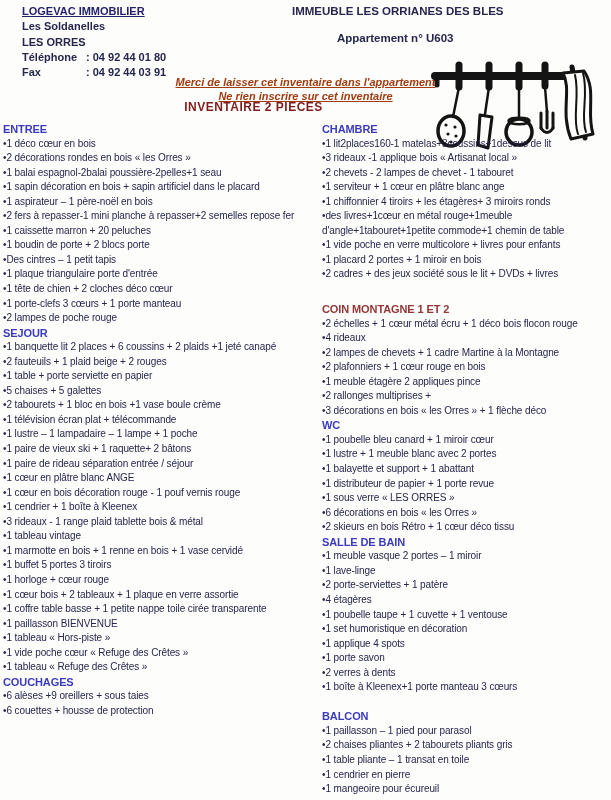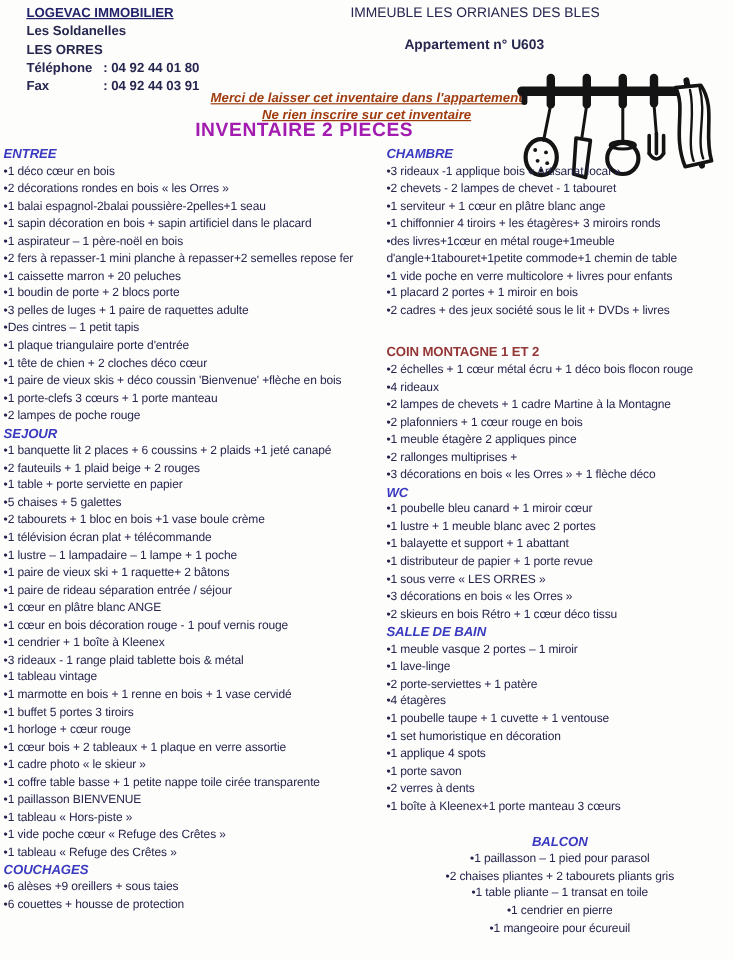--- a/index.html
+++ b/index.html
@@ -7,39 +7,39 @@
     position:relative;width:611px;height:800px;background:#fdfdfb;
     font-family:"Liberation Sans","DejaVu Sans",sans-serif;
     color:#26264f;overflow:hidden;
   }
   
   .agency{position:absolute;left:22px;top:4px;font-size:11px;line-height:15.3px;font-weight:bold;}
   .agency .name{text-decoration:underline;color:#22226b;}
   .contact-row{display:flex;align-items:center;}
   .contact-row .lbl{width:64px;display:inline-block;}
   
-  .building{position:absolute;left:292px;top:5px;font-size:11.5px;font-weight:normal;}
+  .building{position:absolute;left:292px;top:5px;font-size:11.5px;font-weight:bold;}
   .apartment{position:absolute;left:337px;top:32px;font-size:11.5px;font-weight:bold;}
   
   .notices{position:absolute;left:0;top:75px;width:611px;text-align:center;
     font-size:11px;line-height:14px;font-weight:bold;font-style:italic;color:#a03c10;}
   .notices .line{text-decoration:underline;}
   
   .doc-title{position:absolute;left:0;top:100px;width:507px;text-align:center;
-    font-size:16px;font-weight:bold;color:#a21caf;letter-spacing:.5px;}
+    font-size:12px;font-weight:bold;color:#7f1d1d;letter-spacing:.5px;}
   
   .utensils{position:absolute;left:425px;top:60px;width:180px;height:92px;pointer-events:none;}
   
   .col{position:absolute;top:122px;font-size:10px;line-height:14.55px;letter-spacing:-0.1px;}
   .col-left{left:3px;width:318px;}
   .col-right{left:322px;width:289px;}
   .sec-head{font-weight:bold;font-size:11px;}
-  .sec-head.blue{color:#3a3ac0;font-style:italic;}
+  .sec-head.blue{color:#3a3ac0;}
   .sec-head.maroon{color:#943636;margin-top:20px;}
-  .section.gap{margin-top:14.55px;text-align:center;}
+  .section.gap{margin-top:14.55px;}
   .item{color:#26264f;}
 </style>
 </head>
 <body>
 
 <div class="page">
 
   <div class="agency">
     <div class="name">LOGEVAC IMMOBILIER</div>
     <div>Les Soldanelles</div>
@@ -104,25 +104,23 @@
       <div class="section">
         <div class="sec-head blue">ENTREE</div>
         <div class="item">•1 déco cœur en bois</div>
         <div class="item">•2 décorations rondes en bois « les Orres »</div>
         <div class="item">•1 balai espagnol-2balai poussière-2pelles+1 seau</div>
         <div class="item">•1 sapin décoration en bois + sapin artificiel dans le placard</div>
         <div class="item">•1 aspirateur – 1 père-noël en bois</div>
         <div class="item">•2 fers à repasser-1 mini planche à repasser+2 semelles repose fer</div>
         <div class="item">•1 caissette marron + 20 peluches</div>
         <div class="item">•1 boudin de porte + 2 blocs porte</div>
-        <div class="item">•3 pelles de luges + 1 paire de raquettes adulte</div>
         <div class="item">•Des cintres – 1 petit tapis</div>
         <div class="item">•1 plaque triangulaire porte d'entrée</div>
         <div class="item">•1 tête de chien + 2 cloches déco cœur</div>
-        <div class="item">•1 paire de vieux skis + déco coussin 'Bienvenue' +flèche en bois</div>
         <div class="item">•1 porte-clefs 3 cœurs + 1 porte manteau</div>
         <div class="item">•2 lampes de poche rouge</div>
       </div>
       <div class="section">
         <div class="sec-head blue">SEJOUR</div>
         <div class="item">•1 banquette lit 2 places + 6 coussins + 2 plaids +1 jeté canapé</div>
         <div class="item">•2 fauteuils + 1 plaid beige + 2 rouges</div>
         <div class="item">•1 table + porte serviette en papier</div>
         <div class="item">•5 chaises + 5 galettes</div>
         <div class="item">•2 tabourets + 1 bloc en bois +1 vase boule crème</div>
@@ -132,36 +130,36 @@
         <div class="item">•1 paire de rideau séparation entrée / séjour</div>
         <div class="item">•1 cœur en plâtre blanc ANGE</div>
         <div class="item">•1 cœur en bois décoration rouge - 1 pouf vernis rouge</div>
         <div class="item">•1 cendrier + 1 boîte à Kleenex</div>
         <div class="item">•3 rideaux - 1 range plaid tablette bois &amp; métal</div>
         <div class="item">•1 tableau vintage</div>
         <div class="item">•1 marmotte en bois + 1 renne en bois + 1 vase cervidé</div>
         <div class="item">•1 buffet 5 portes 3 tiroirs</div>
         <div class="item">•1 horloge + cœur rouge</div>
         <div class="item">•1 cœur bois + 2 tableaux + 1 plaque en verre assortie</div>
-        <div class="item">•1 cadre photo « le skieur »</div>
         <div class="item">•1 coffre table basse + 1 petite nappe toile cirée transparente</div>
         <div class="item">•1 paillasson BIENVENUE</div>
         <div class="item">•1 tableau « Hors-piste »</div>
         <div class="item">•1 vide poche cœur « Refuge des Crêtes »</div>
         <div class="item">•1 tableau « Refuge des Crêtes »</div>
       </div>
       <div class="section">
         <div class="sec-head blue">COUCHAGES</div>
         <div class="item">•6 alèses +9 oreillers + sous taies</div>
         <div class="item">•6 couettes + housse de protection</div>
       </div>
     </div>
   <div class="col col-right">
       <div class="section">
         <div class="sec-head blue">CHAMBRE</div>
+        <div class="item">•1 lit2places160-1 matelas+3coussins+1dessus de lit</div>
         <div class="item">•3 rideaux -1 applique bois « Artisanat local »</div>
         <div class="item">•2 chevets - 2 lampes de chevet - 1 tabouret</div>
         <div class="item">•1 serviteur + 1 cœur en plâtre blanc ange</div>
         <div class="item">•1 chiffonnier 4 tiroirs + les étagères+ 3 miroirs ronds</div>
         <div class="item">•des livres+1cœur en métal rouge+1meuble d'angle+1tabouret+1petite commode+1 chemin de table</div>
         <div class="item">•1 vide poche en verre multicolore + livres pour enfants</div>
         <div class="item">•1 placard 2 portes + 1 miroir en bois</div>
         <div class="item">•2 cadres + des jeux société sous le lit + DVDs + livres</div>
       </div>
       <div class="section">
@@ -174,21 +172,21 @@
         <div class="item">•2 rallonges multiprises +</div>
         <div class="item">•3 décorations en bois « les Orres » + 1 flèche déco</div>
       </div>
       <div class="section">
         <div class="sec-head blue">WC</div>
         <div class="item">•1 poubelle bleu canard + 1 miroir cœur</div>
         <div class="item">•1 lustre + 1 meuble blanc avec 2 portes</div>
         <div class="item">•1 balayette et support + 1 abattant</div>
         <div class="item">•1 distributeur de papier + 1 porte revue</div>
         <div class="item">•1 sous verre « LES ORRES »</div>
-        <div class="item">•3 décorations en bois « les Orres »</div>
+        <div class="item">•6 décorations en bois « les Orres »</div>
         <div class="item">•2 skieurs en bois Rétro + 1 cœur déco tissu</div>
       </div>
       <div class="section">
         <div class="sec-head blue">SALLE DE BAIN</div>
         <div class="item">•1 meuble vasque 2 portes – 1 miroir</div>
         <div class="item">•1 lave-linge</div>
         <div class="item">•2 porte-serviettes + 1 patère</div>
         <div class="item">•4 étagères</div>
         <div class="item">•1 poubelle taupe + 1 cuvette + 1 ventouse</div>
         <div class="item">•1 set humoristique en décoration</div>

